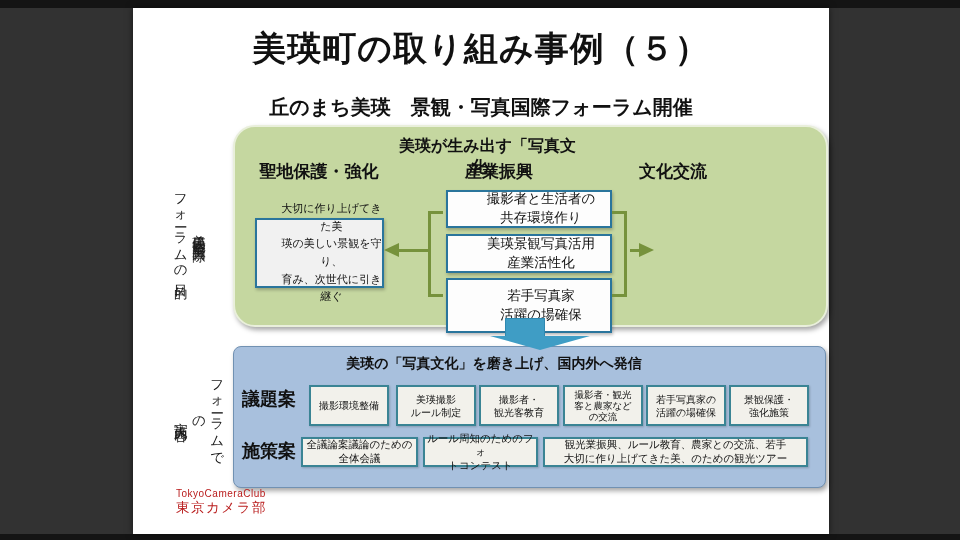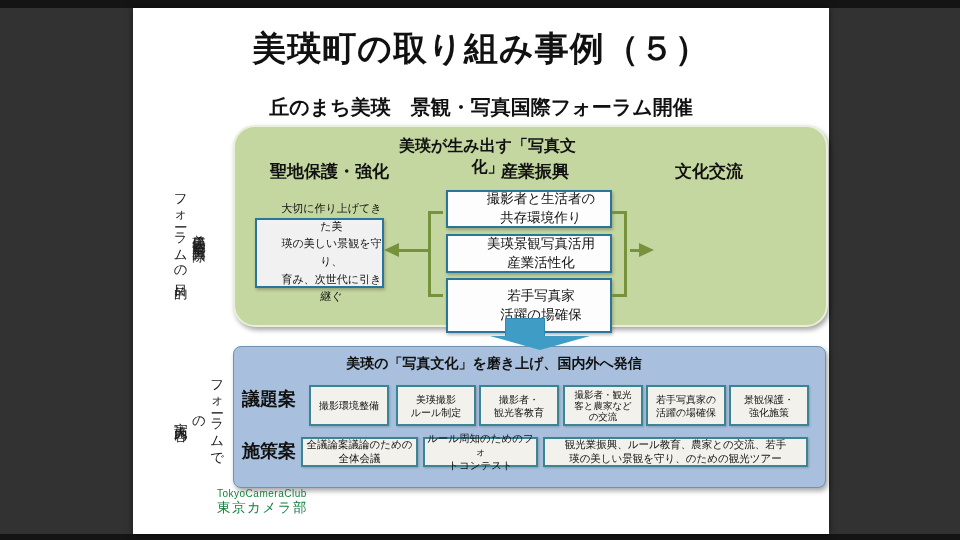--- a/index.html
+++ b/index.html
@@ -34,21 +34,21 @@
   .vlabel.impl    { left:38px; top:356px; height:104px; }
 
   
   .panel-green {
     position:absolute; left:100px; top:117px; width:595px; height:202px;
     background:#c5d7a0; border:2px solid #e9efdb; border-radius:22px;
     box-shadow:2px 3px 5px rgba(0,0,0,.35);
   }
   .pg-title { position:absolute; top:9px; left:150px; width:205px; text-align:center;
     font-size:16px; font-weight:600; color:#111; }
-  .col-h { position:absolute; top:33px; width:140px; text-align:right;
+  .col-h { position:absolute; top:33px; width:140px; text-align:center;
     font-size:17px; font-weight:600; color:#111; }
   .col-h.c1 { left:14px; } .col-h.c2 { left:194px; } .col-h.c3 { left:368px; }
 
   .node {
     position:absolute; display:flex; align-items:center; justify-content:center;
     text-align:center; border:2px solid #2a759c; white-space:pre-line; color:#111;
     box-shadow:1px 2px 3px rgba(0,0,0,.25);
     padding-left:24px;
   }
   .side-l { left:20px;  top:91px; width:129px; height:70px; background:#f1f1f1;
@@ -98,21 +98,21 @@
   }
   .arow { top:38px; height:41px; width:80px; font-size:10px; line-height:1.3; }
   .a1 { left:75px; } .a2 { left:162px; } .a3 { left:245px; }
   .a4 { left:329px; font-size:9.5px; line-height:1.18; }
   .a5 { left:412px; } .a6 { left:495px; }
   .mrow { top:90px; height:30px; font-size:10.5px; line-height:1.3; }
   .m-a { left:67px;  width:117px; }
   .m-b { left:189px; width:115px; }
   .m-c { left:309px; width:265px; }
 
-  .logo { position:absolute; left:43px; top:480px; color:#15803d;margin-left:41px; }
+  .logo { position:absolute; left:43px; top:480px; color:#b91c1c; }
   .logo-en { font-size:10px; letter-spacing:.5px; }
   .logo-jp { font-size:13.5px; letter-spacing:1.5px; }
 </style>
 </head>
 <body>
 
 <div class="stage">
   <div class="bar top"></div>
   <div class="bar bottom"></div>
 
@@ -172,21 +172,21 @@
 活躍の場確保</div>
       <div class="cell arow a6">景観保護・
 強化施策</div>
 
       <div class="row-label rl-measures">施策案</div>
       <div class="cell mrow m-a">全議論案議論のための
 全体会議</div>
       <div class="cell mrow m-b">ルール周知のためのフォ
 トコンテスト</div>
       <div class="cell mrow m-c">観光業振興、ルール教育、農家との交流、若手
-瑛の美しい景観を守り、のための観光ツアー</div>
+大切に作り上げてきた美、のための観光ツアー</div>
     </div>
 
     <div class="logo">
       <div class="logo-en">TokyoCameraClub</div>
       <div class="logo-jp">東京カメラ部</div>
     </div>
 
   </div>
 </div>
 

